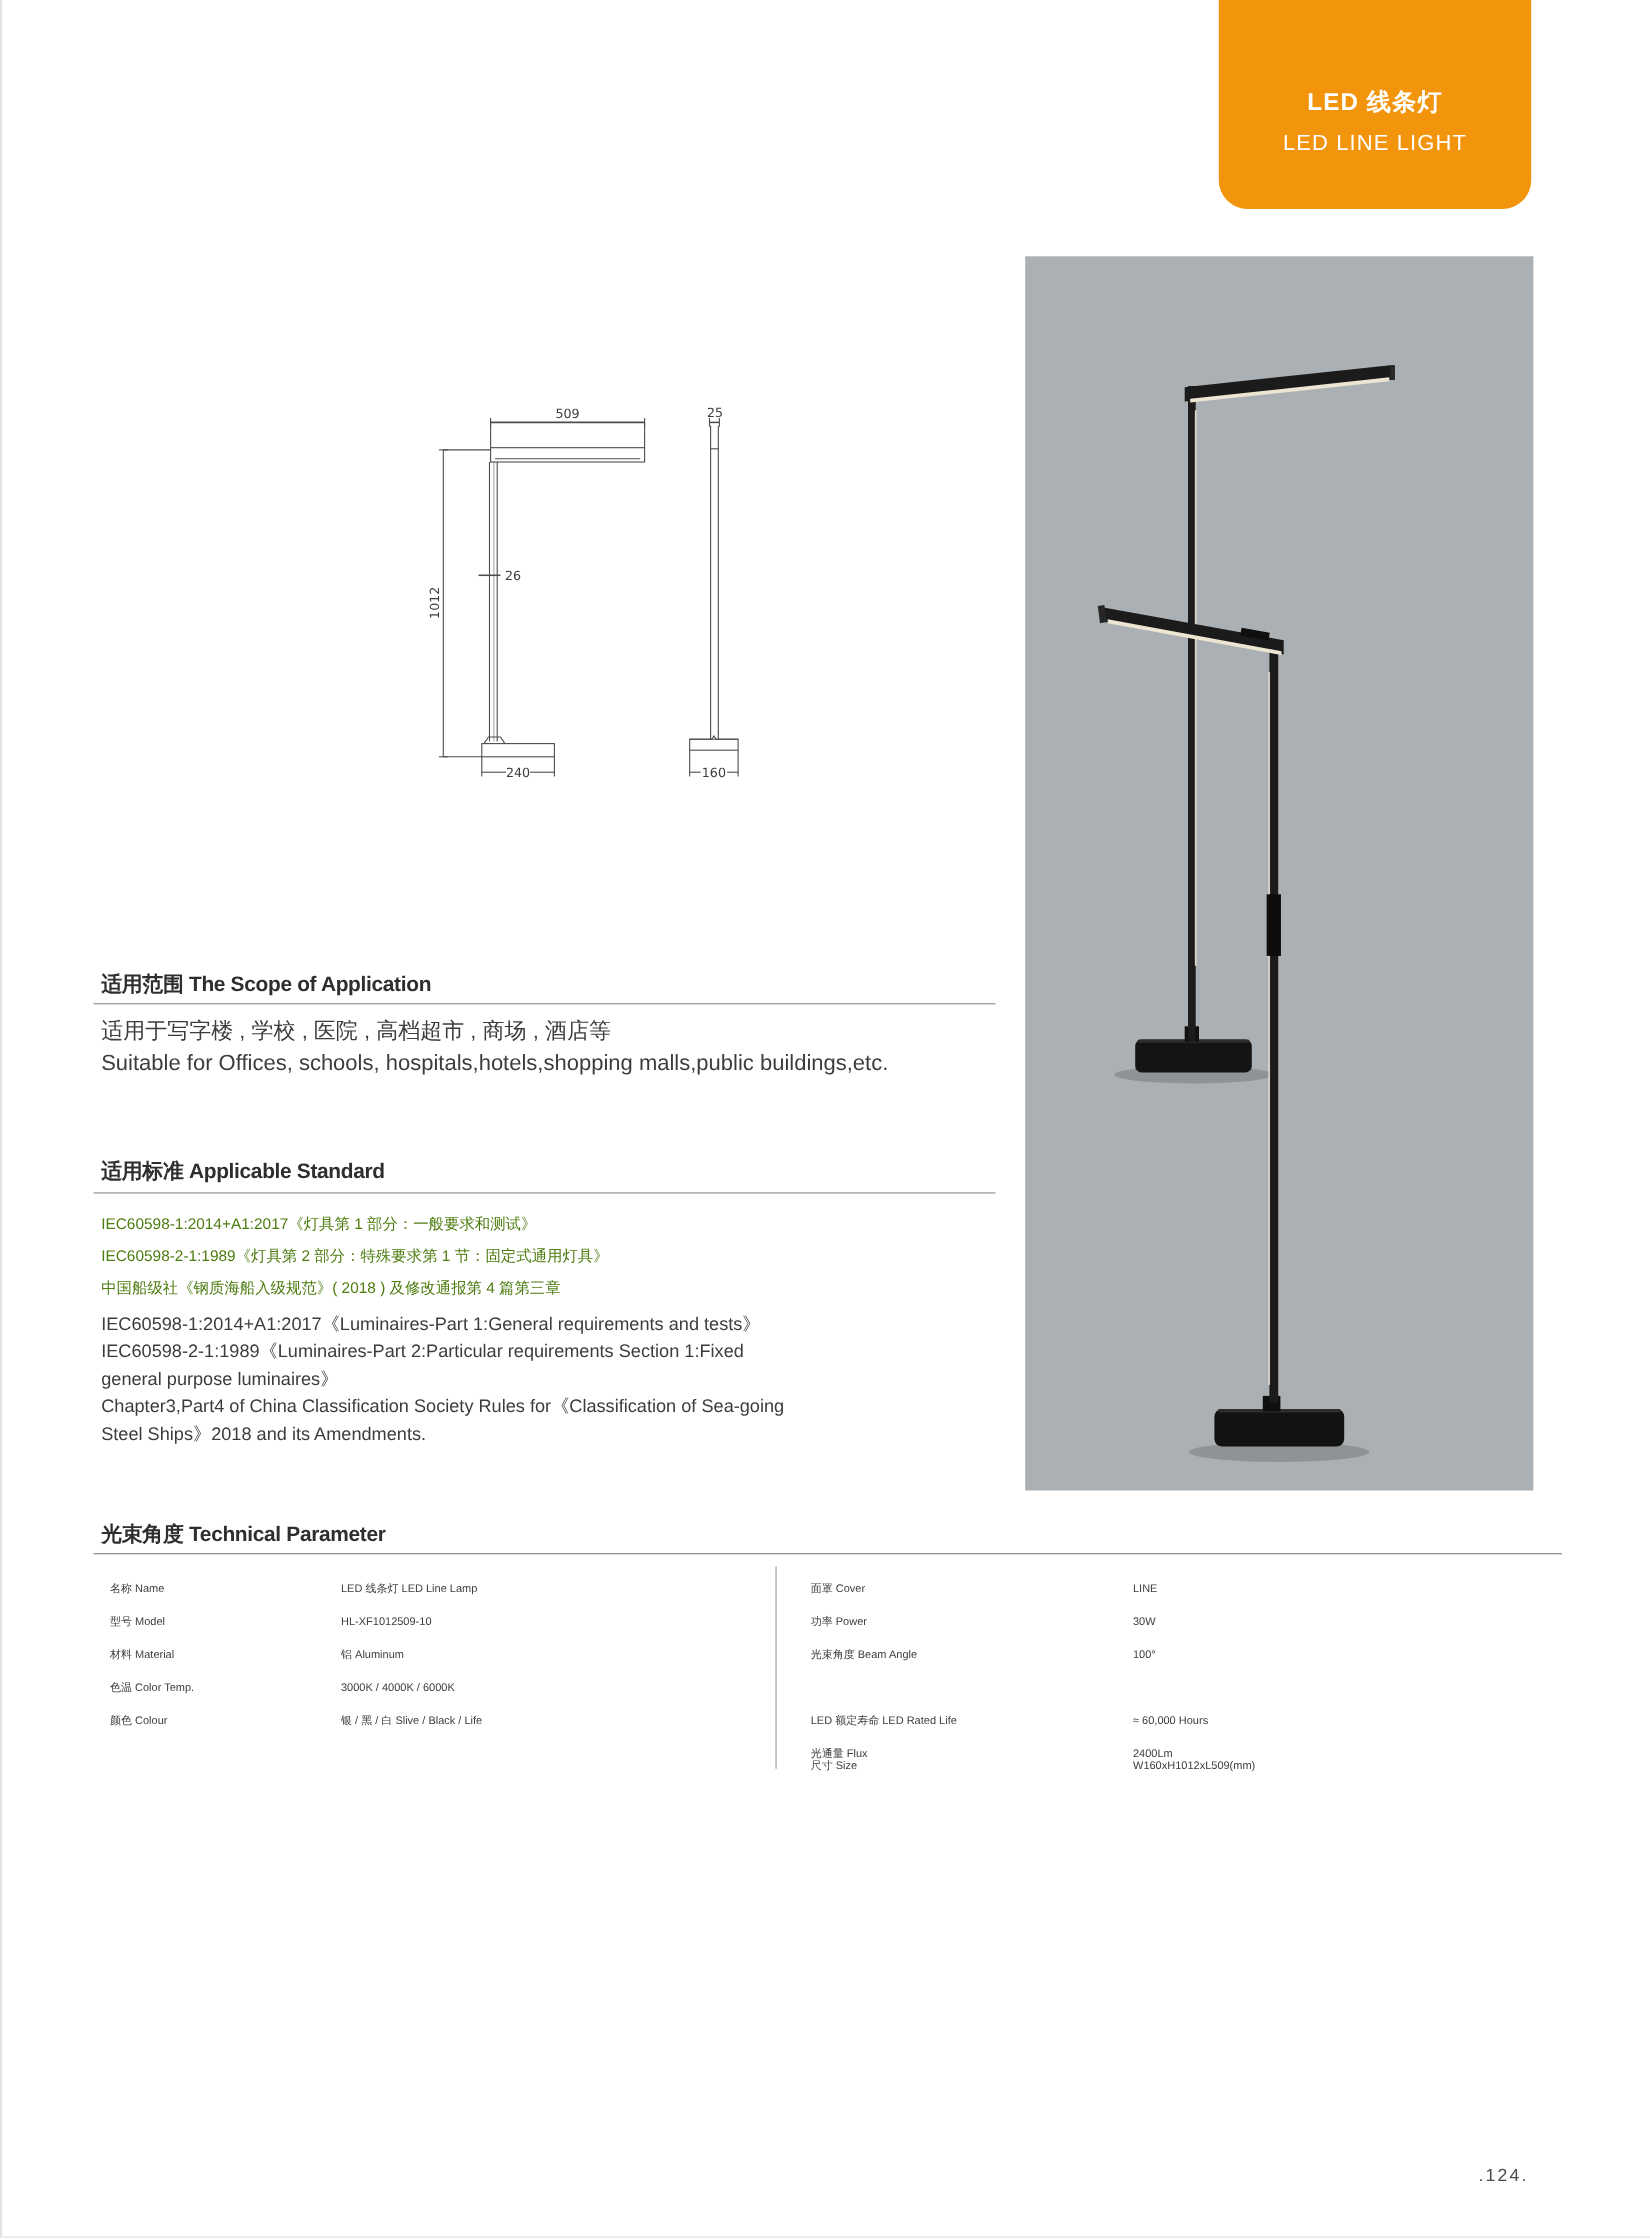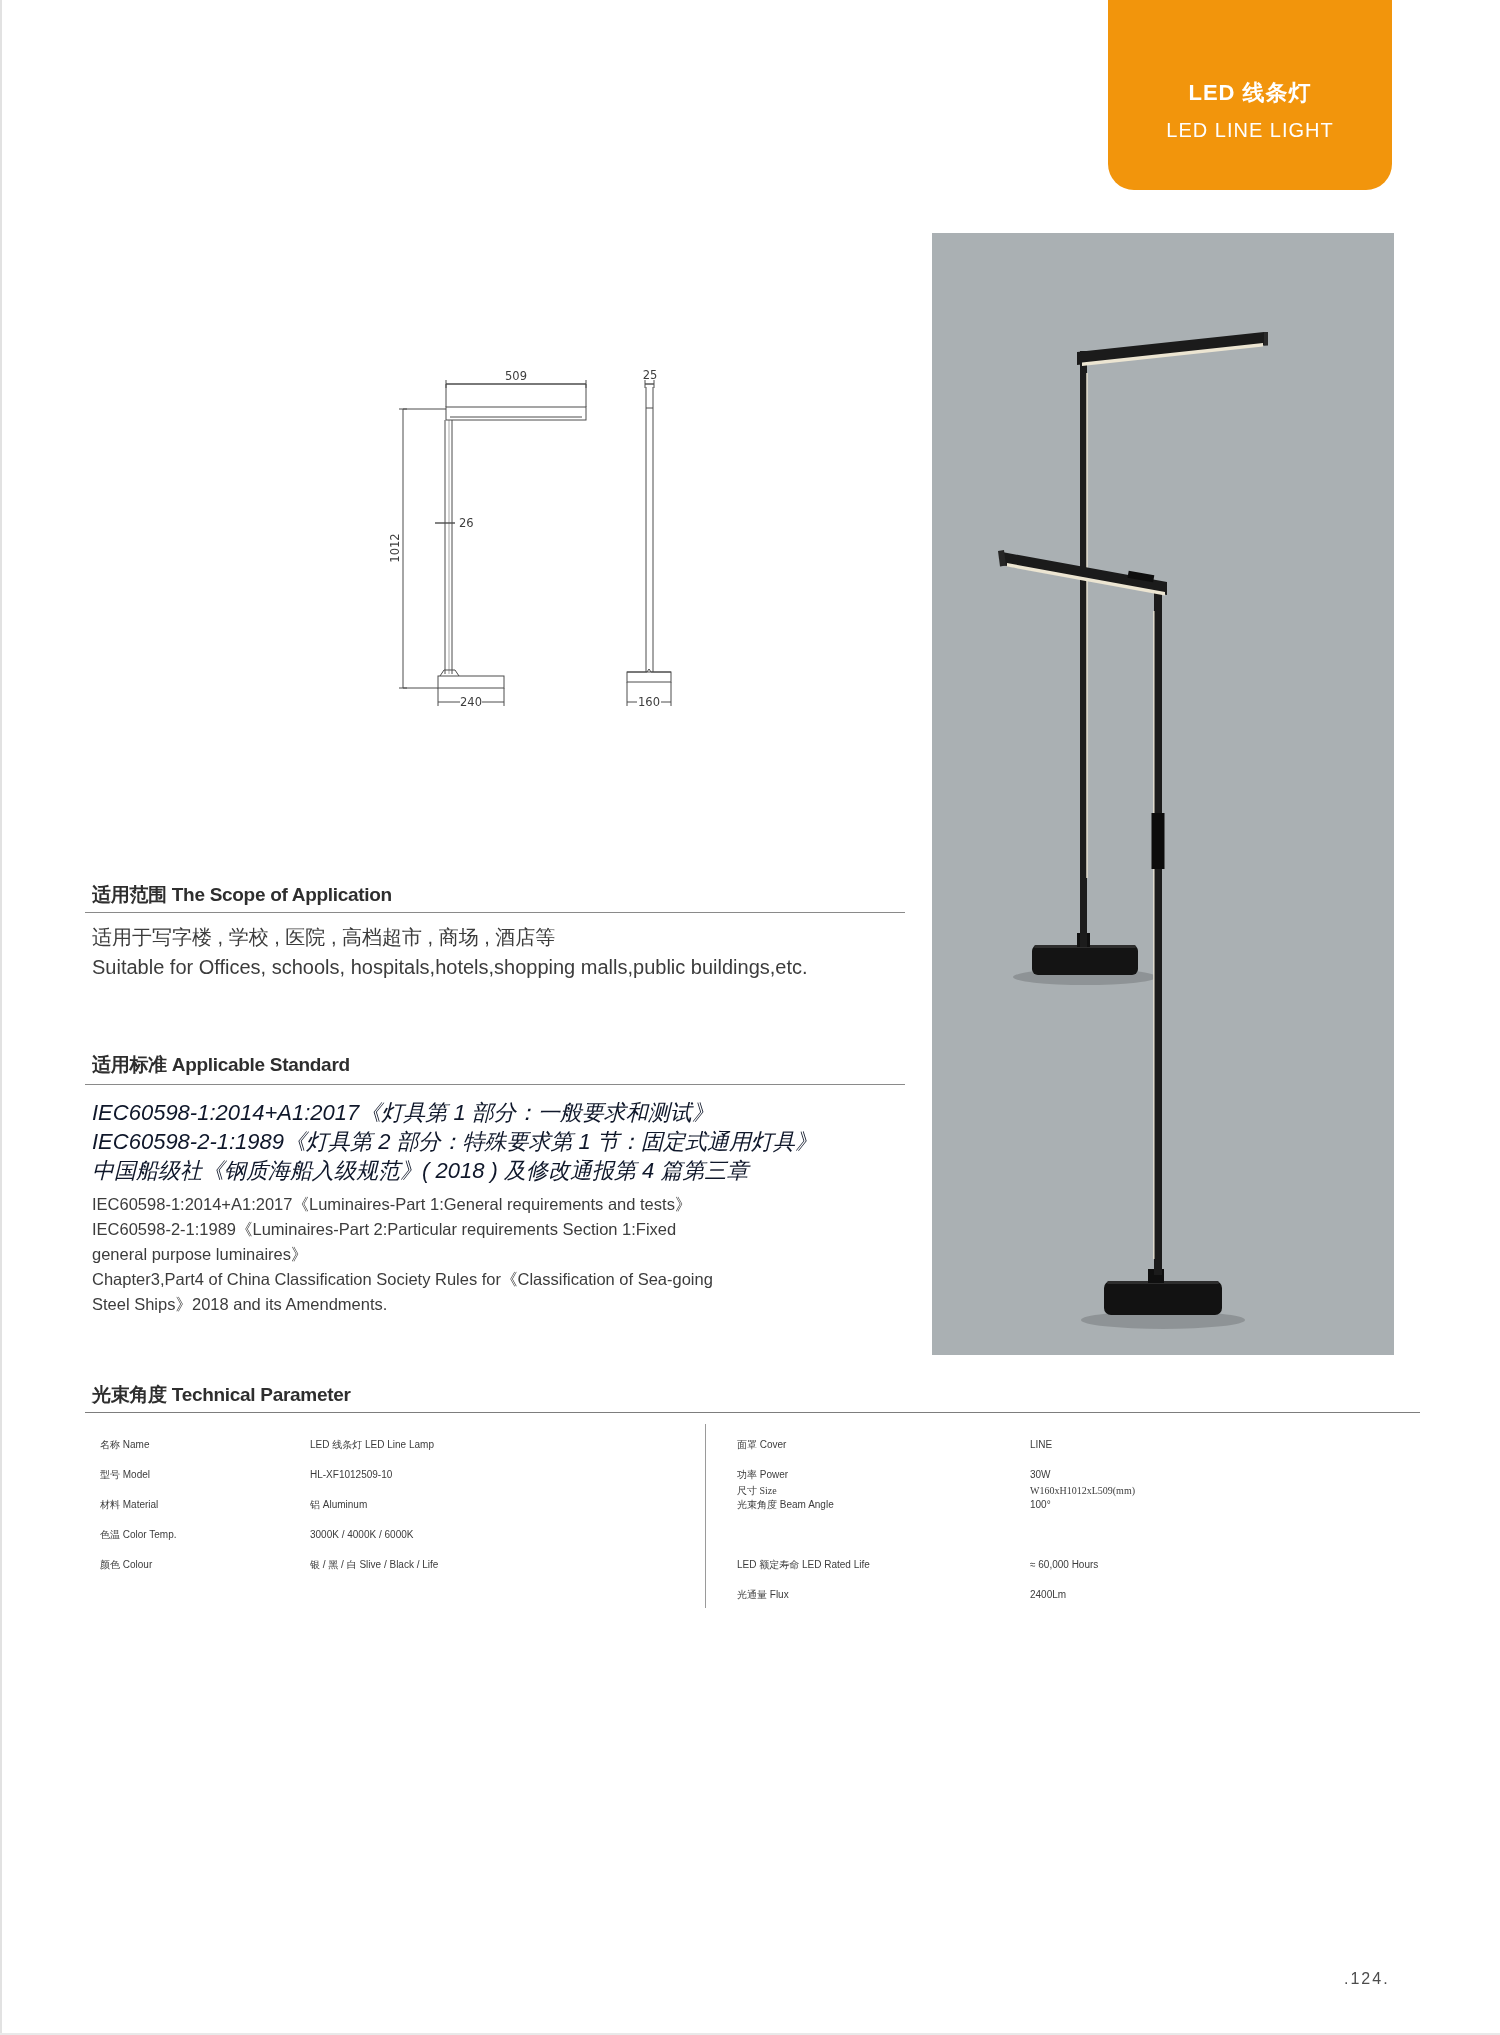--- a/index.html
+++ b/index.html
@@ -23,21 +23,21 @@
   .photo{position:absolute;left:932px;top:233px;width:462px;height:1122px;background:#aab0b3;}
   .photo svg{display:block;}
 
   
   .sec-heading{position:absolute;left:92px;font-size:19px;font-weight:bold;color:#2e2e2e;
                letter-spacing:-0.3px;white-space:nowrap;}
   .sec-rule{position:absolute;left:85px;height:1px;background:#8a8a8a;}
   .body-line{position:absolute;left:92px;font-size:20px;color:#3c3c3c;white-space:nowrap;}
 
   .std-block{position:absolute;left:92px;top:1098px;width:840px;}
-  .std-zh{font-size:22px;color:#0f172a;line-height:29px;white-space:nowrap;font-style:italic;}
+  .std-zh{font-size:14px;color:#4d7c0f;line-height:29px;white-space:nowrap;}
   .std-en{font-size:16.5px;color:#3c3c3c;line-height:25px;white-space:nowrap;}
   .std-en.first{margin-top:7px;}
 
   
   .param-divider{position:absolute;left:705px;top:1424px;width:1px;height:184px;background:#9a9a9a;}
   .prow{position:absolute;height:30px;line-height:30px;font-size:10px;color:#3c3c3c;white-space:nowrap;}
   .prow .plabel{position:absolute;left:0;top:0;}
   .prow .pvalue{position:absolute;top:0;}
   .prow.left{left:100px;width:600px;}
   .prow.left .pvalue{left:210px;}
@@ -198,21 +198,21 @@
     <span class="pvalue">LINE</span>
   </div>
   <div class="prow right" style="top:1460px;">
     <span class="plabel">功率 Power</span>
     <span class="pvalue">30W</span>
   </div>
   <div class="prow right" style="top:1490px;">
     <span class="plabel">光束角度 Beam Angle</span>
     <span class="pvalue">100°</span>
   </div>
-  <div class="prow right" style="top:1476px;font-family:Liberation Serif, serif;">
+  <div class="prow right" style="top:1591px;">
     <span class="plabel">尺寸 Size</span>
     <span class="pvalue">W160xH1012xL509(mm)</span>
   </div>
   <div class="prow right" style="top:1550px;">
     <span class="plabel">LED 额定寿命 LED Rated Life</span>
     <span class="pvalue">≈ 60,000 Hours</span>
   </div>
   <div class="prow right" style="top:1580px;">
     <span class="plabel">光通量 Flux</span>
     <span class="pvalue">2400Lm</span>

